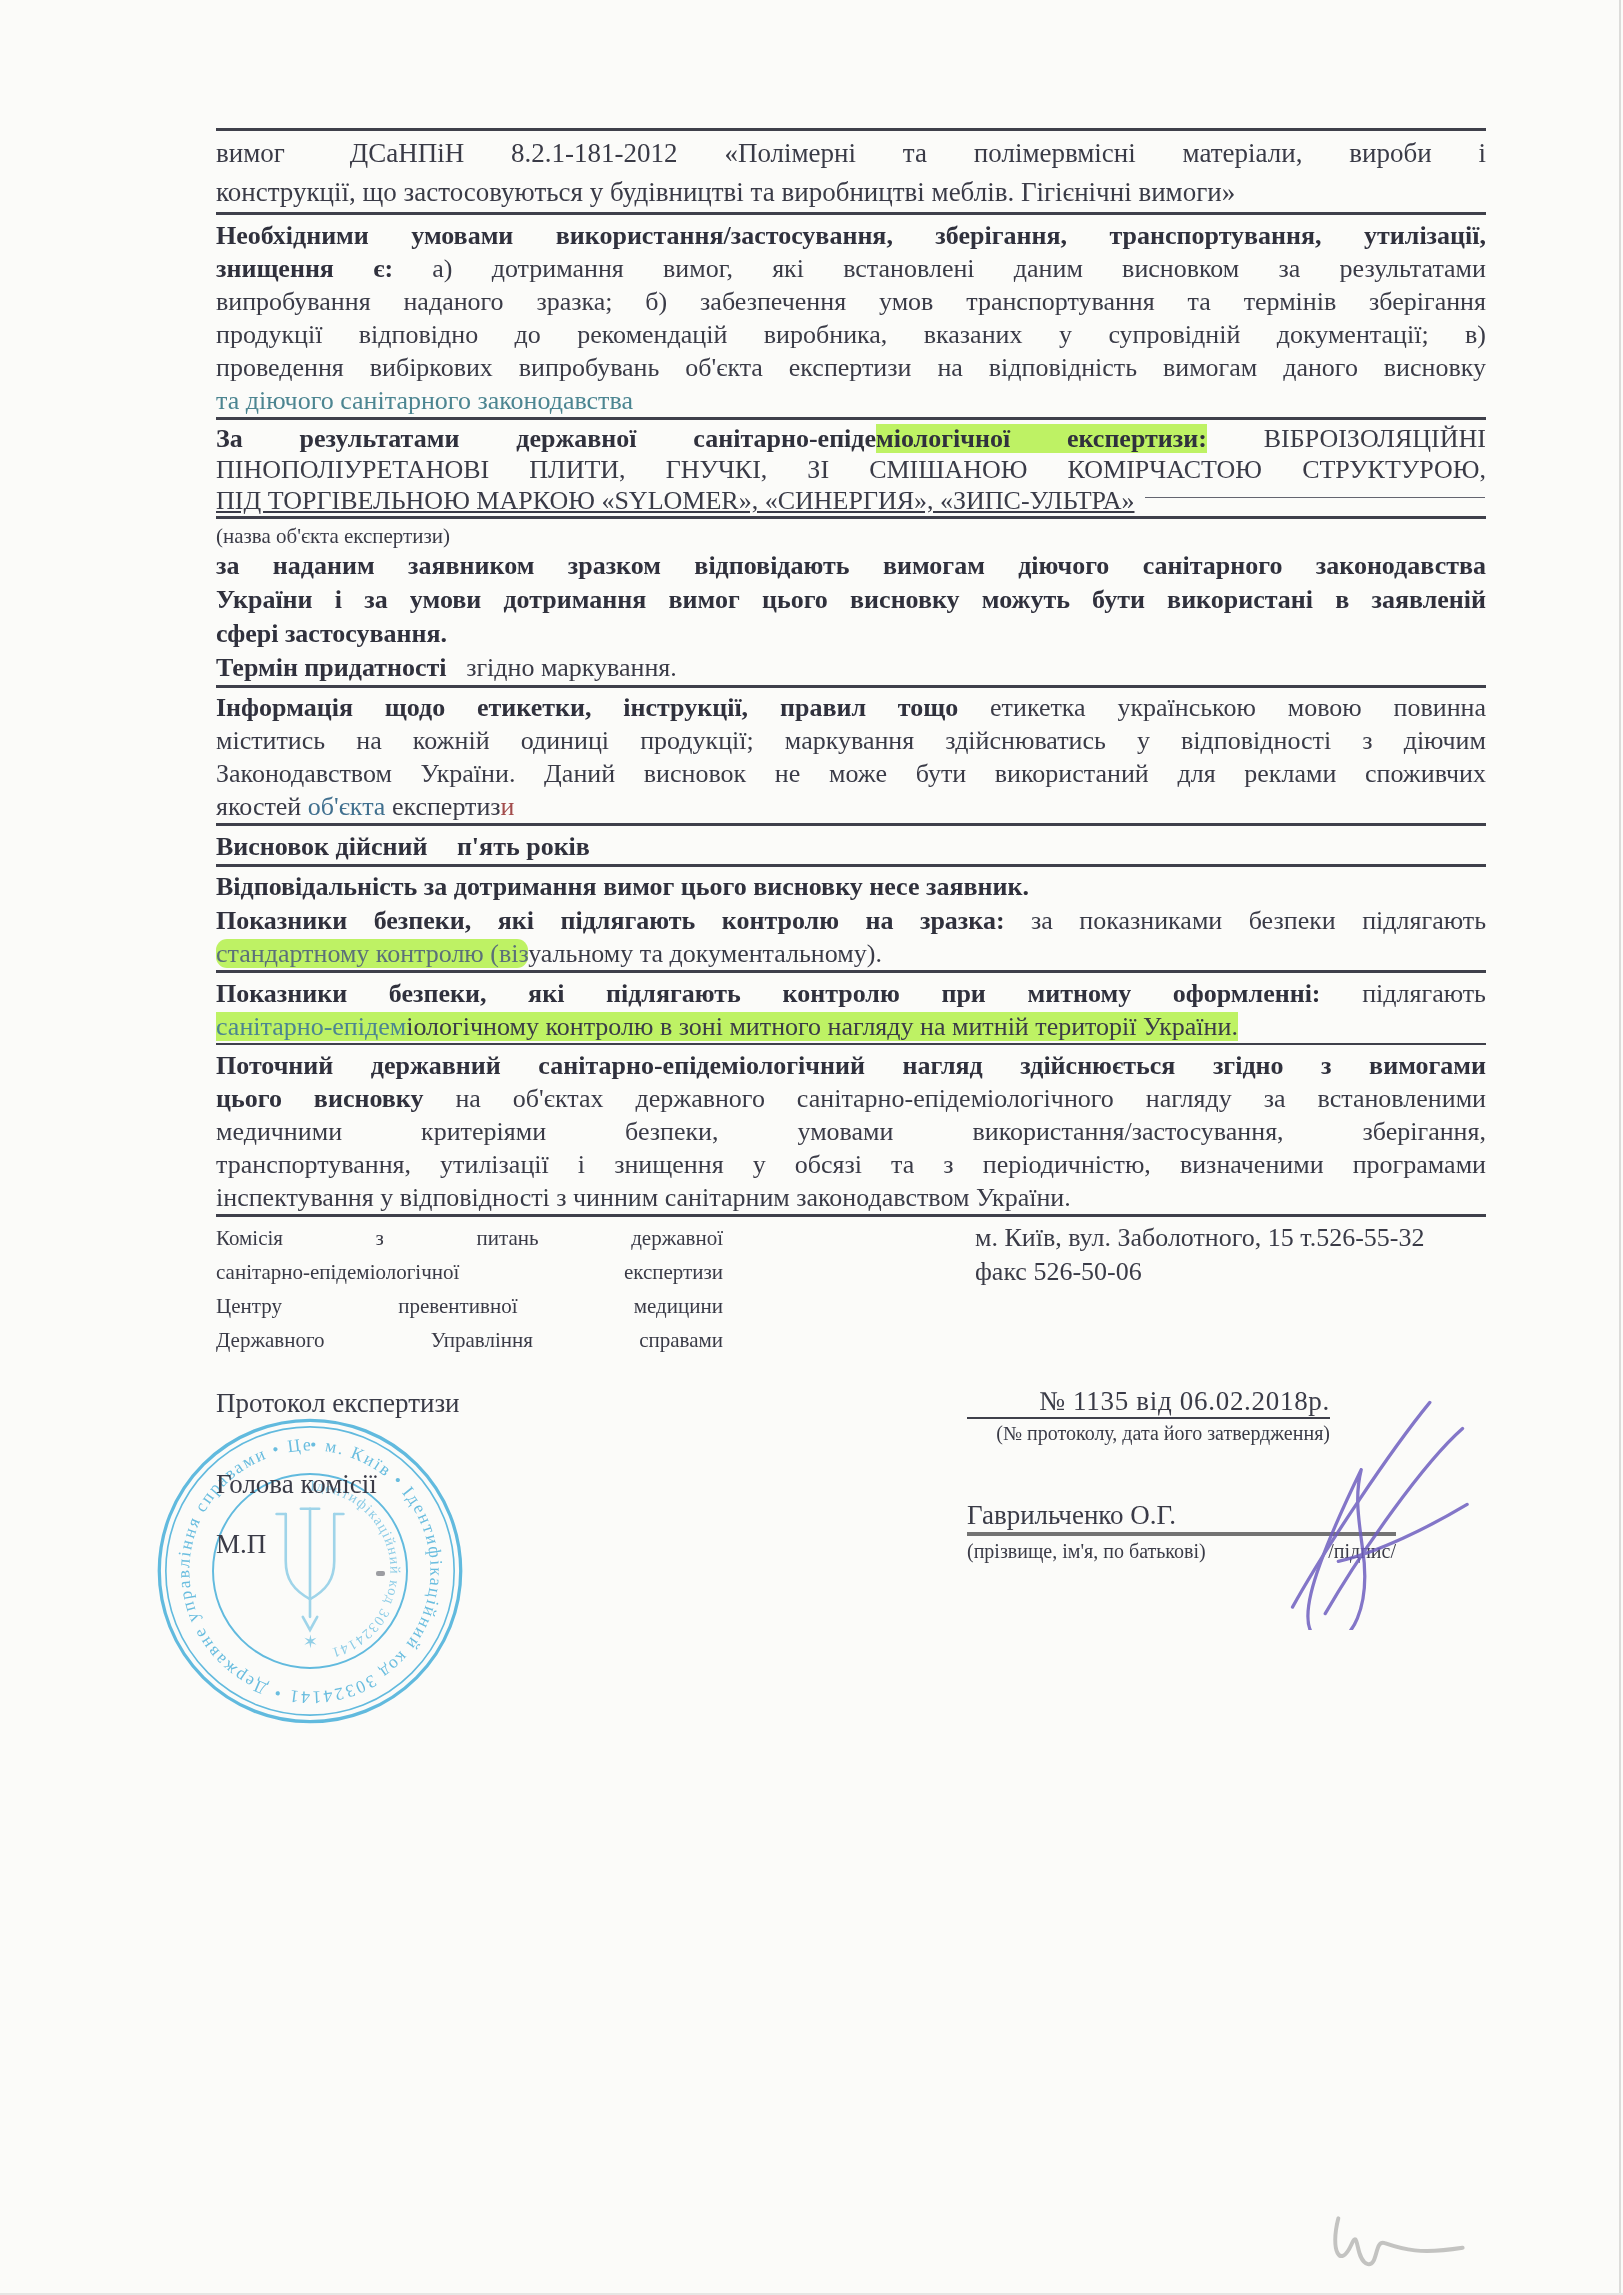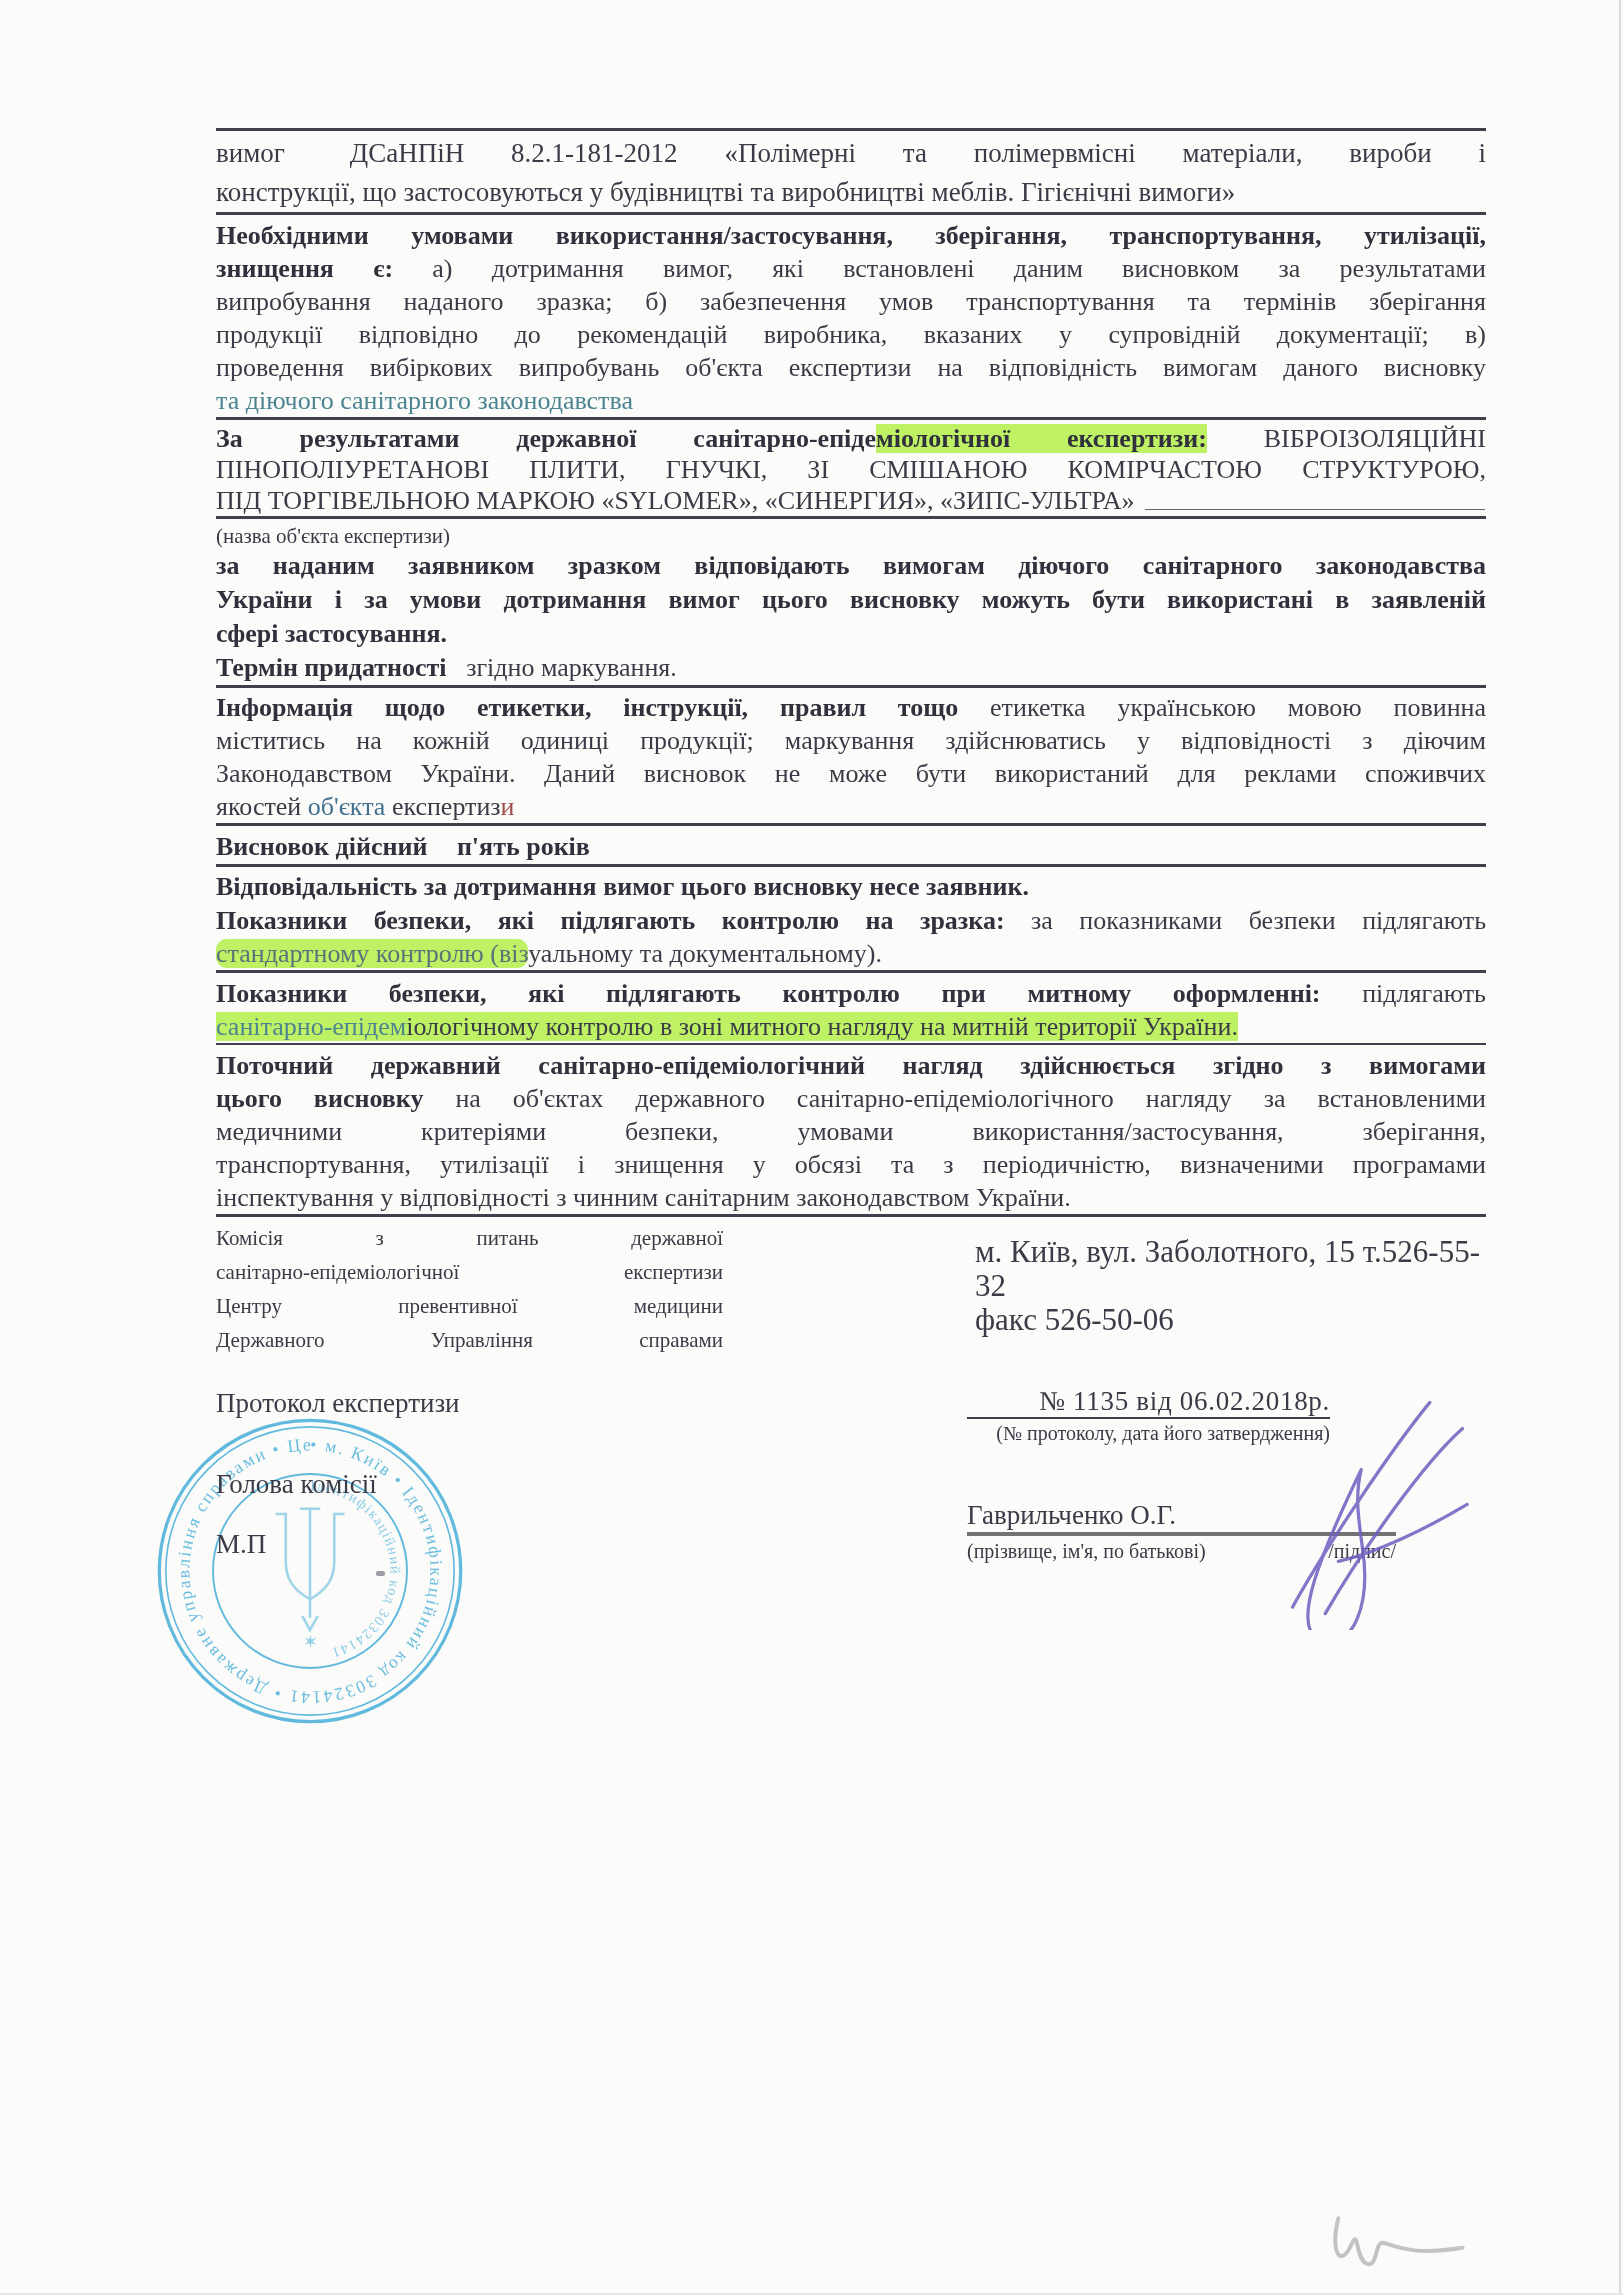--- a/index.html
+++ b/index.html
@@ -20,27 +20,27 @@
   .lh52 .line{line-height:34px;height:34px;}
   .lh60 .line{line-height:39px;height:39px;font-size:27px;}
   .b{font-weight:bold;color:#30313d;}
   .gap{display:inline-block;height:0.7px;}
   .tint-teal{color:#4c8591;}
   .tint-blue{color:#41708f;}
   .tint-red{color:#a34d4d;}
   .tint-gray{color:#5b7079;border-radius:11px;}
   .bg{background:#bef264;}
   .caption{font-size:21px;line-height:26px;height:26px;text-align:left;color:#3a3b47;}
-  .fillrow{display:flex;align-items:flex-end;}
+  .fillrow{display:flex;align-items:center;text-decoration:underline;}
   .filler{flex:1;border-bottom:1.3px solid #646570;margin:0 1.3px 6.5px 10.5px;}
   
   .comm{position:relative;height:136px;}
   .comm .left{width:507px;}
   .comm .left .cline{font-size:21px;line-height:34px;height:34px;text-align:justify;text-align-last:justify;}
-  .comm .addr{position:absolute;left:759px;top:14px;font-size:31px;line-height:34px;}
+  .comm .addr{position:absolute;left:759px;top:0;font-size:26px;line-height:34px;}
   .proto{position:relative;margin-top:29px;height:71px;}
   .proto .label{font-size:27px;line-height:34px;}
   .proto .group{position:absolute;left:751px;top:0;width:363px;text-align:right;}
   .proto .num{font-size:27px;line-height:30px;border-bottom:2.6px solid #3f404b;padding-bottom:1.3px;letter-spacing:0.7px;}
   .proto .cap{font-size:20px;line-height:23.6px;margin-top:3.3px;padding-left:3.9px;}
   .appr{position:relative;margin-top:10.5px;height:196px;}
   .appr .head{font-size:27px;line-height:34px;}
   .appr .mp{font-size:27px;line-height:34px;margin-top:26px;}
   .appr .group{position:absolute;left:751px;top:34px;width:429px;}
   .appr .name{display:block;font-size:27px;line-height:28px;border-bottom:4px solid #737373;padding-bottom:2.6px;}

